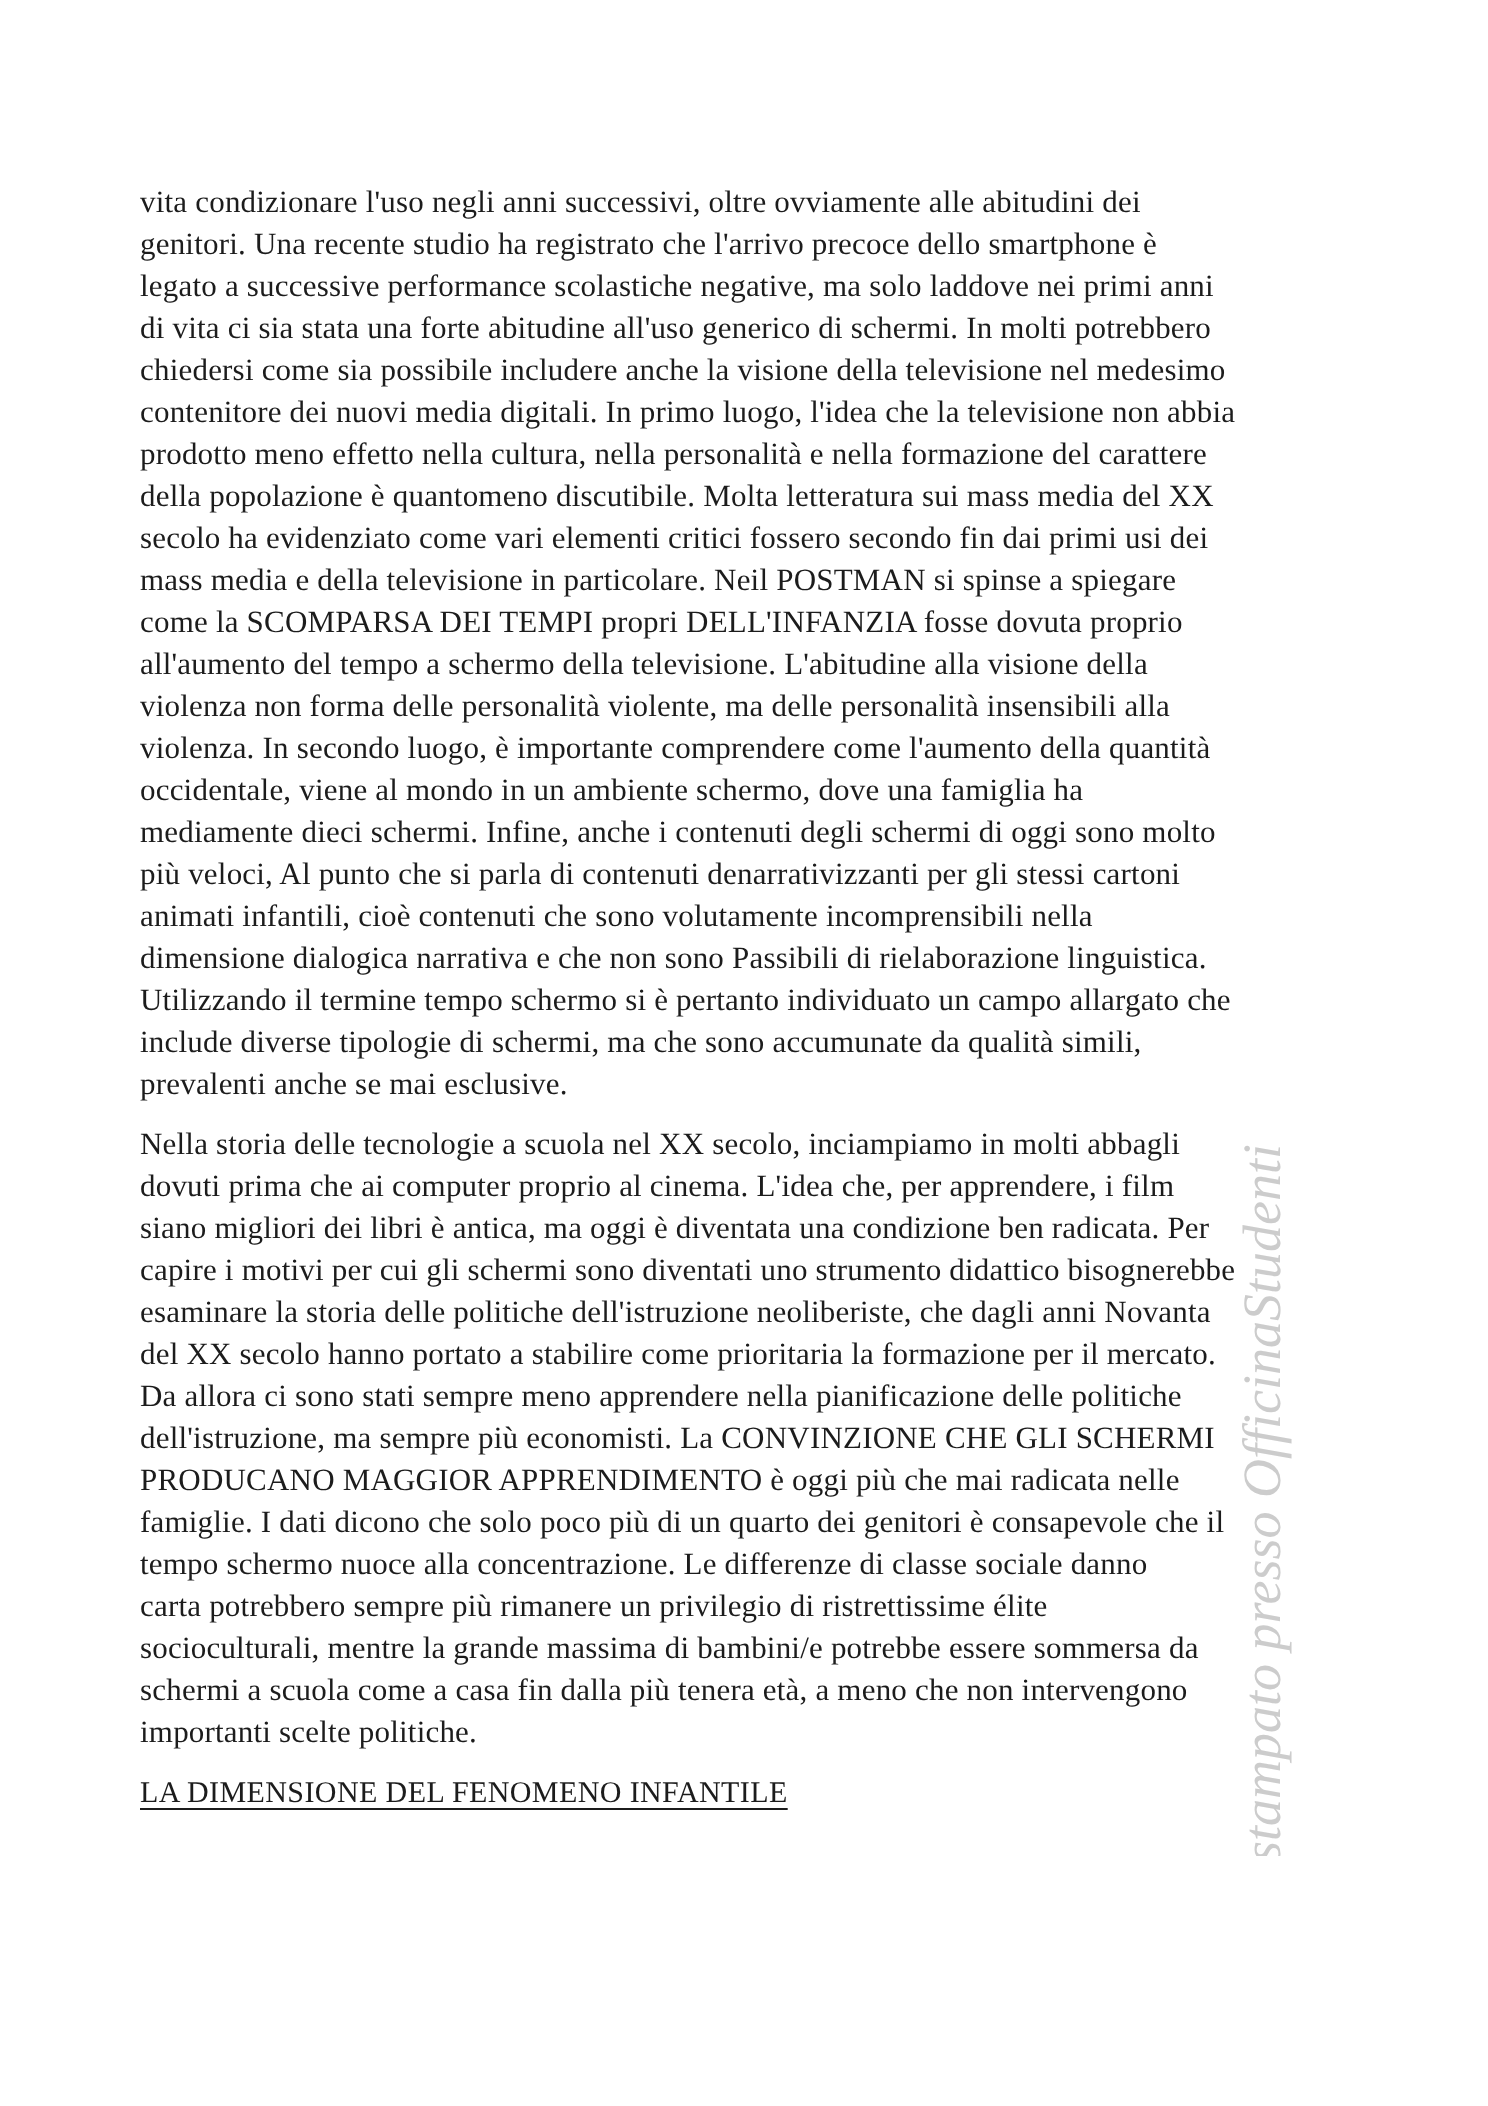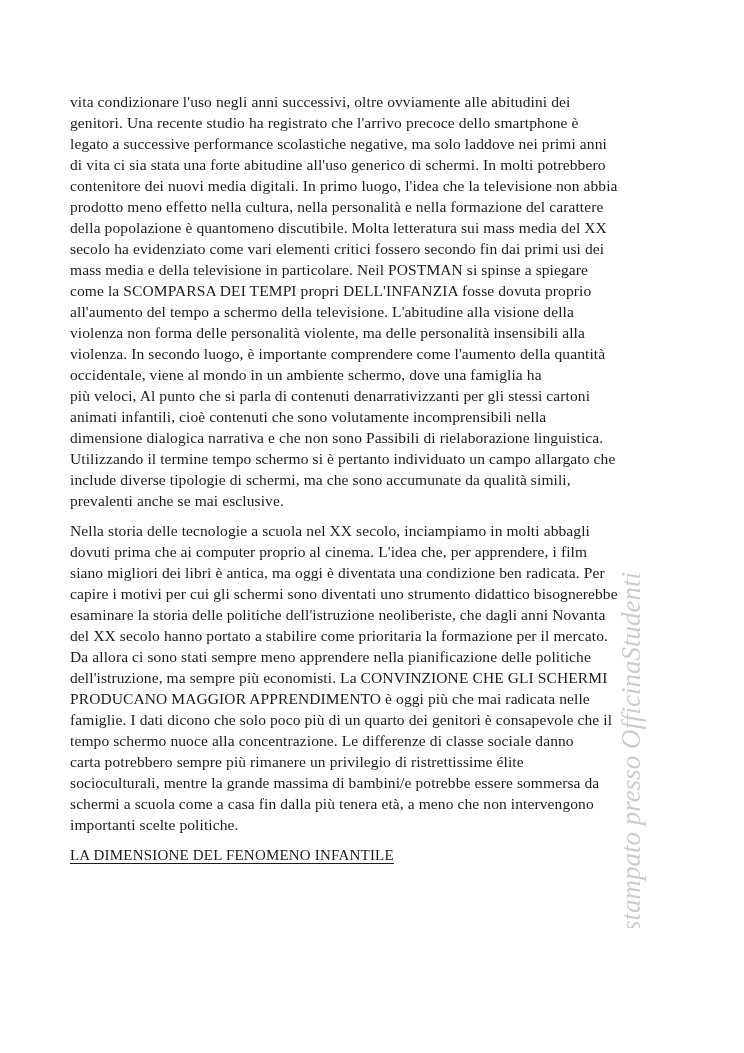--- a/index.html
+++ b/index.html
@@ -71,30 +71,32 @@
 </head>
 <body>
 
 <div class="page">
   <div class="text-block">
     <div class="paragraph">
         <div class="line">vita condizionare l'uso negli anni successivi, oltre ovviamente alle abitudini dei</div>
         <div class="line">genitori. Una recente studio ha registrato che l'arrivo precoce dello smartphone è</div>
         <div class="line">legato a successive performance scolastiche negative, ma solo laddove nei primi anni</div>
         <div class="line">di vita ci sia stata una forte abitudine all'uso generico di schermi. In molti potrebbero</div>
+        <div class="line">chiedersi come sia possibile includere anche la visione della televisione nel medesimo</div>
         <div class="line">contenitore dei nuovi media digitali. In primo luogo, l'idea che la televisione non abbia</div>
         <div class="line">prodotto meno effetto nella cultura, nella personalità e nella formazione del carattere</div>
         <div class="line">della popolazione è quantomeno discutibile. Molta letteratura sui mass media del XX</div>
         <div class="line">secolo ha evidenziato come vari elementi critici fossero secondo fin dai primi usi dei</div>
         <div class="line">mass media e della televisione in particolare. Neil POSTMAN si spinse a spiegare</div>
         <div class="line">come la SCOMPARSA DEI TEMPI propri DELL'INFANZIA fosse dovuta proprio</div>
         <div class="line">all'aumento del tempo a schermo della televisione. L'abitudine alla visione della</div>
         <div class="line">violenza non forma delle personalità violente, ma delle personalità insensibili alla</div>
         <div class="line">violenza. In secondo luogo, è importante comprendere come l'aumento della quantità</div>
         <div class="line">occidentale, viene al mondo in un ambiente schermo, dove una famiglia ha</div>
+        <div class="line">mediamente dieci schermi. Infine, anche i contenuti degli schermi di oggi sono molto</div>
         <div class="line">più veloci, Al punto che si parla di contenuti denarrativizzanti per gli stessi cartoni</div>
         <div class="line">animati infantili, cioè contenuti che sono volutamente incomprensibili nella</div>
         <div class="line">dimensione dialogica narrativa e che non sono Passibili di rielaborazione linguistica.</div>
         <div class="line">Utilizzando il termine tempo schermo si è pertanto individuato un campo allargato che</div>
         <div class="line">include diverse tipologie di schermi, ma che sono accumunate da qualità simili,</div>
         <div class="line">prevalenti anche se mai esclusive.</div>
       </div>
     <div class="paragraph">
         <div class="line">Nella storia delle tecnologie a scuola nel XX secolo, inciampiamo in molti abbagli</div>
         <div class="line">dovuti prima che ai computer proprio al cinema. L'idea che, per apprendere, i film</div>

